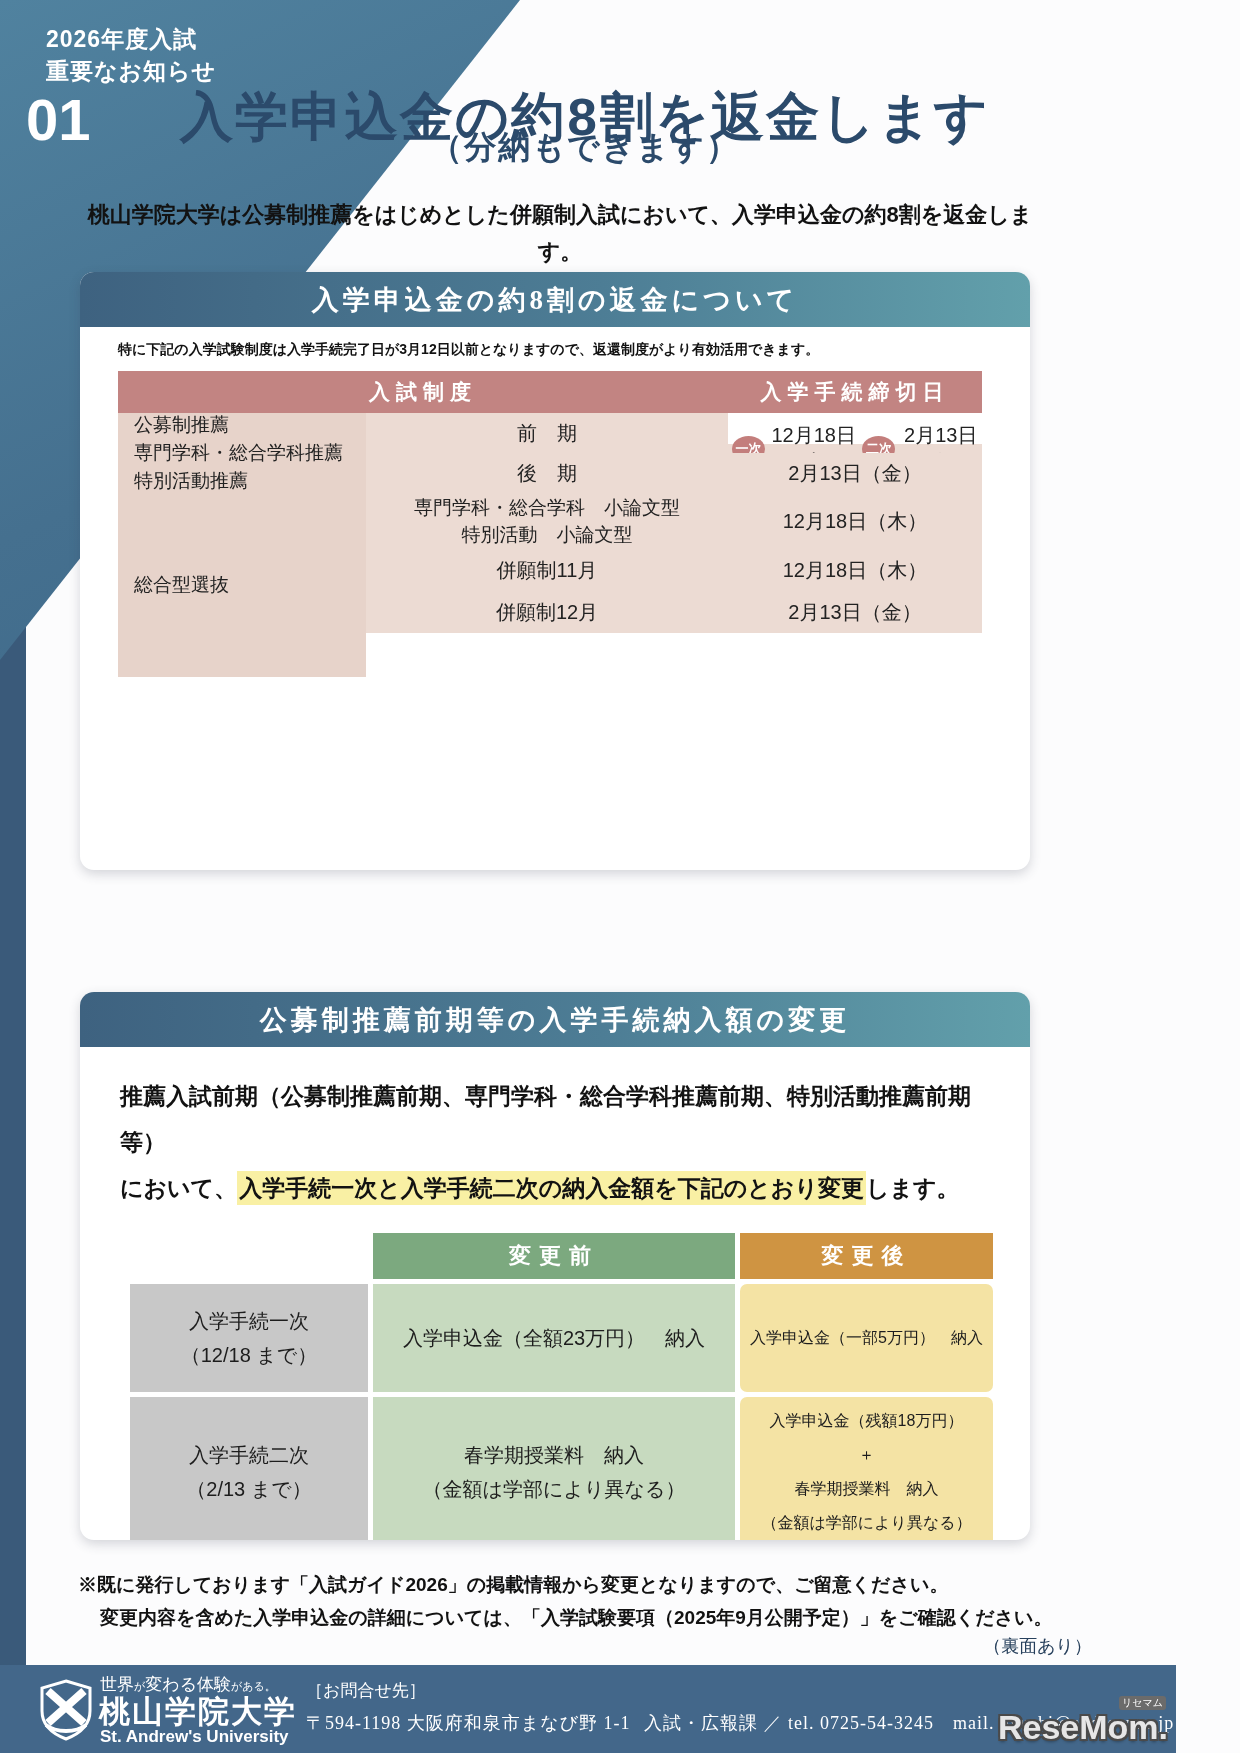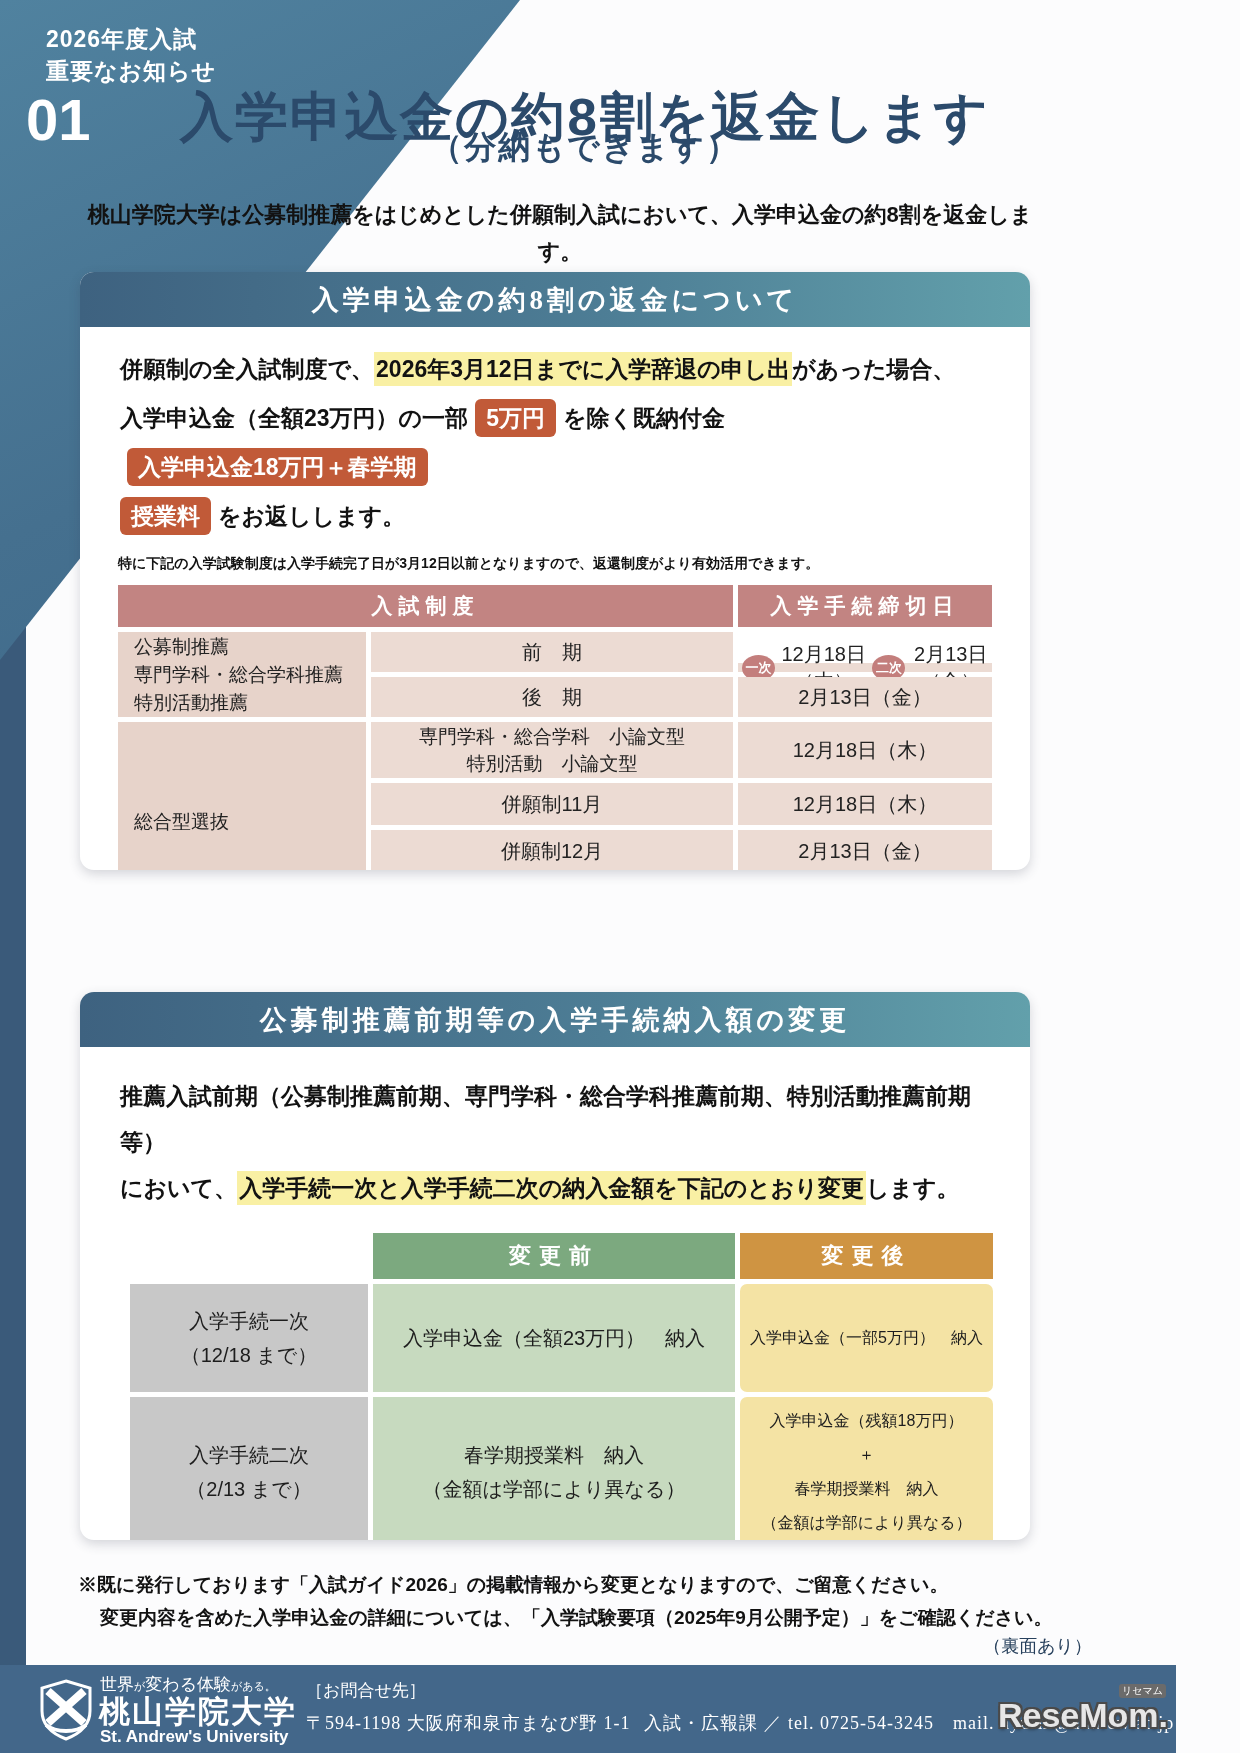--- a/index.html
+++ b/index.html
@@ -33,21 +33,21 @@
             font-family:"Liberation Serif", serif; font-size:27px; font-weight:bold; letter-spacing:4px; }
 
   .s1-body { margin:18px 40px 0; font-size:23px; font-weight:bold; color:#121212; line-height:49px; }
   .hl { background:#f9f0a4; padding:4px 2px; }
   .redbox { display:inline-block; background:#c15a38; color:#fff; border-radius:6px;
             padding:1px 11px; margin:0 7px; line-height:36px; }
   .s1-note { margin:14px 0 0 38px; font-size:14px; font-weight:bold; color:#121212; }
 
   
   .t1 { margin:12px 0 0 38px; display:grid; grid-template-columns:248px 362px 254px;
-        grid-template-rows:42px 40px 40px 56px 42px 42px 44px; gap:5px; }
+        grid-template-rows:42px 40px 40px 56px 42px 42px 44px; }
   .t1 .hdr { background:#c28482; color:#fff; font-size:21px; font-weight:bold; letter-spacing:6px;
              display:flex; align-items:center; justify-content:center; }
   .t1 .cell { background:#ecdbd3; color:#222; font-size:20px;
               display:flex; align-items:center; justify-content:center; text-align:center; }
   .t1 .grp { background:#e7d3ca; justify-content:flex-start; padding-left:16px; text-align:left; font-size:19px; line-height:28px; }
   .t1 .sub3 { font-size:19px; line-height:27px; }
   .pill { display:inline-flex; align-items:center; justify-content:center; background:#c37e7c; color:#fff;
           font-size:13px; font-weight:bold; border-radius:50%; width:33px; height:26px; margin:0 4px; flex:none; }
   .dl { display:flex; align-items:center; justify-content:center; font-size:19px;margin-top:31px; }
 
@@ -76,21 +76,21 @@
   .footer { position:absolute; left:0; bottom:0; width:1176px; height:88px; background:#43678a; color:#fff; }
   .shield { position:absolute; left:38px; top:14px; }
   .tagline { position:absolute; left:100px; top:8px; font-family:"Liberation Serif", serif; font-size:17px; }
   .tagline .sm { font-size:11px; }
   .univ-jp { position:absolute; left:99px; top:26px; font-size:31px; font-weight:bold; letter-spacing:2px; }
   .univ-en { position:absolute; left:100px; top:62px; font-size:17px; font-weight:bold; font-family:"Liberation Sans", sans-serif; }
   .contact-label { position:absolute; left:306px; top:14px; font-family:"Liberation Serif", serif; font-size:17px; }
   .address { position:absolute; left:306px; top:46px; font-family:"Liberation Serif", serif; font-size:18px; letter-spacing:1px; }
   .contact-line { position:absolute; left:644px; top:46px; font-family:"Liberation Serif", serif; font-size:18px; letter-spacing:1px; }
 
-  .watermark { position:absolute; right:8px; bottom:18px; font-size:34px; font-weight:bold; color:#e6e6e6;
+  .watermark { position:absolute; right:8px; bottom:6px; font-size:34px; font-weight:bold; color:#e6e6e6;
                text-shadow:-2px -2px 0 #4a4a4a, 2px -2px 0 #4a4a4a, -2px 2px 0 #4a4a4a, 2px 2px 0 #4a4a4a, 0 3px 3px rgba(0,0,0,.35);
                letter-spacing:0;margin-left:20px; }
   .watermark .wm-sub { position:absolute; right:2px; top:-12px; font-size:10px; color:#fff; background:#6b6b6b;
                padding:0 3px; border-radius:3px; text-shadow:none; font-weight:normal; }
 </style>
 </head>
 <body>
 
 <div class="page">
 
@@ -102,25 +102,20 @@
 
   <div class="title">入学申込金の約8割を返金します</div>
   <div class="subtitle">（分納もできます）</div>
   <div class="intro">
     <div>桃山学院大学は公募制推薦をはじめとした併願制入試において、入学申込金の約8割を返金します。</div>
     <div>さらに、公募制推薦前期等の入学手続一次納入金を5万円に変更します。</div>
   </div>
 
   <div class="card card1">
     <div class="banner">入学申込金の約8割の返金について</div>
-    <div class="s1-body">
-      <span>併願制の全入試制度で、</span><span class="hl">2026年3月12日までに入学辞退の申し出</span><span>があった場合、</span><br>
-      <span>入学申込金（全額23万円）の一部</span><span class="redbox">5万円</span><span>を除く既納付金</span><span class="redbox">入学申込金18万円＋春学期</span><br>
-      <span class="redbox" style="margin-left:0">授業料</span><span>をお返しします。</span>
-    </div>
     <div class="s1-note">特に下記の入学試験制度は入学手続完了日が3月12日以前となりますので、返還制度がより有効活用できます。</div>
 
     <div class="t1">
       <div class="hdr" style="grid-column:1/3; grid-row:1;">入試制度</div>
       <div class="hdr" style="grid-column:3; grid-row:1;">入学手続締切日</div>
 
       <div class="cell grp pre" style="grid-column:1; grid-row:2/4;">公募制推薦
 専門学科・総合学科推薦
 特別活動推薦</div>
       <div class="cell" style="grid-column:2; grid-row:2;">前　期</div>

